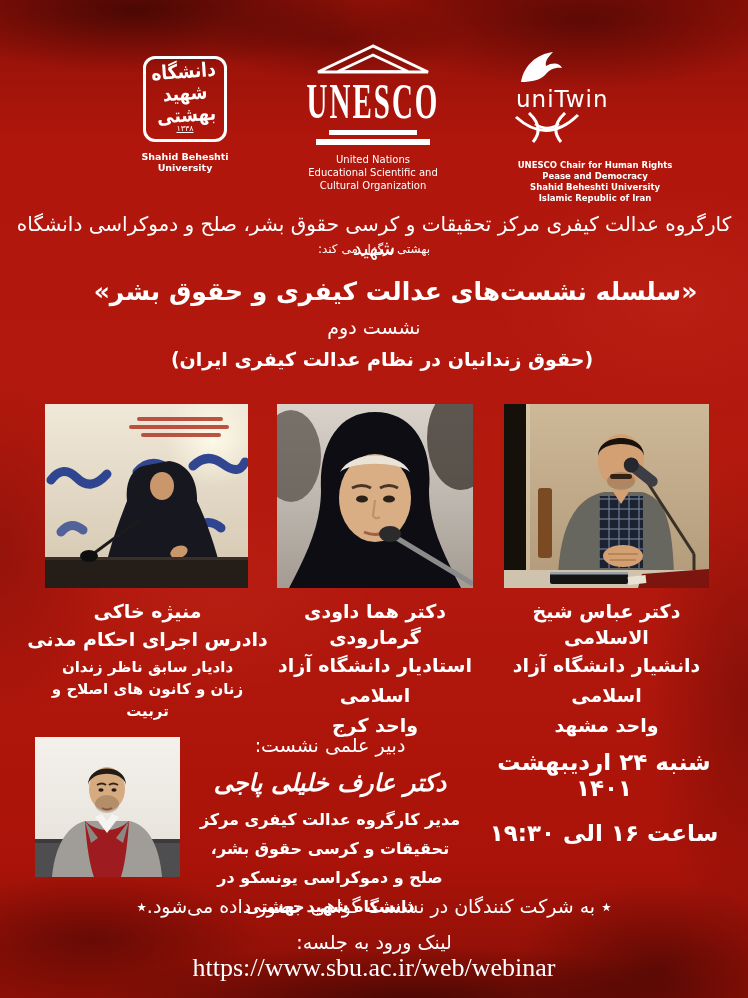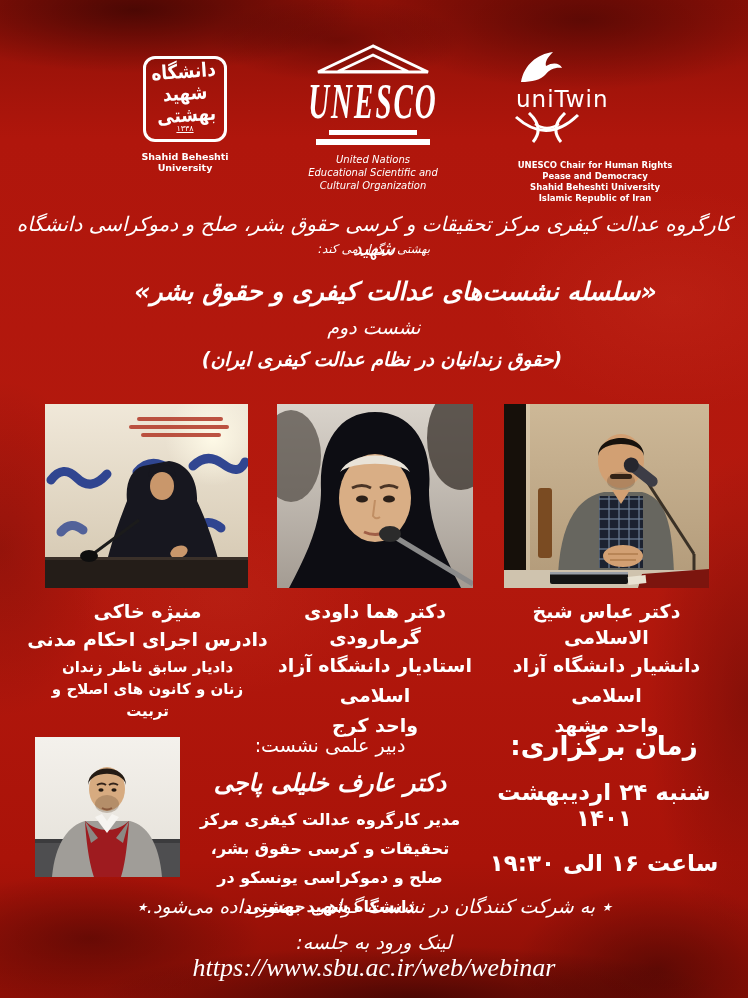--- a/index.html
+++ b/index.html
@@ -17,21 +17,21 @@
       radial-gradient(ellipse 140px 340px at 100% 70%, rgba(30,0,0,.28), transparent 72%),
       radial-gradient(ellipse 160px 240px at 0% 55%, rgba(40,2,0,.22), transparent 70%),
       radial-gradient(ellipse 240px 90px at 12% 94%, rgba(25,0,0,.38), transparent 72%),
       radial-gradient(ellipse 420px 70px at 55% 100%, rgba(15,0,0,.5), transparent 75%),
       radial-gradient(ellipse 200px 120px at 88% 97%, rgba(20,0,0,.4), transparent 72%),
       radial-gradient(ellipse 260px 160px at 90% 30%, rgba(255,100,70,.10), transparent 70%),
       radial-gradient(ellipse 220px 140px at 30% 60%, rgba(255,120,90,.07), transparent 70%),
       linear-gradient(180deg,#8c1007 0%, #b0160c 14%, #b4190e 52%, #aa1309 86%, #8a0f06 100%);
   }
   .abs{ position:absolute; }
-  .ctr{ text-align:center;font-style:italic; }
+  .ctr{ text-align:center; }
 
   
   .sbu{ left:118px; top:56px; width:134px; text-align:center; }
   .sbu-box{ width:84px; height:86px; margin:0 auto; border:3px solid #fff; border-radius:12px;
             display:flex; flex-direction:column; align-items:center; justify-content:center; padding:4px; }
   .sbu-callig{ font-size:17px; font-weight:bold; line-height:19px; transform:rotate(-4deg) scaleY(1.15); display:block; }
   .sbu-year{ font-size:8px; margin-top:2px; letter-spacing:1px;text-decoration:underline; }
   .sbu-caption{ margin-top:9px; font-size:9.5px; font-weight:bold; direction:ltr; }
 
   .unesco{ left:292px; top:44px; width:162px; text-align:center; }
@@ -308,21 +308,20 @@
     </svg>
   </div>
 
   <div class="abs mod">
     <div class="mod-heading">دبیر علمی نشست:</div>
     <div class="mod-name">دکتر عارف خلیلی پاجی</div>
     <div class="mod-desc">مدیر کارگروه عدالت کیفری مرکز تحقیقات و کرسی حقوق بشر، صلح و دموکراسی یونسکو در دانشگاه شهید بهشتی</div>
   </div>
 
   <div class="abs sched">
-    <div class="sched-heading">زمان برگزاری:</div>
     <div class="sched-date">شنبه ۲۴ اردیبهشت ۱۴۰۱</div>
     <div class="sched-time">ساعت ۱۶ الی ۱۹:۳۰</div>
   </div>
 
   <div class="abs ctr cert">٭ به شرکت کنندگان در نشست گواهی حضور داده می‌شود.٭</div>
   <div class="abs ctr linklabel">لینک ورود به جلسه:</div>
   <div class="abs ctr linkurl">https://www.sbu.ac.ir/web/webinar</div>
 
 </div>
 

